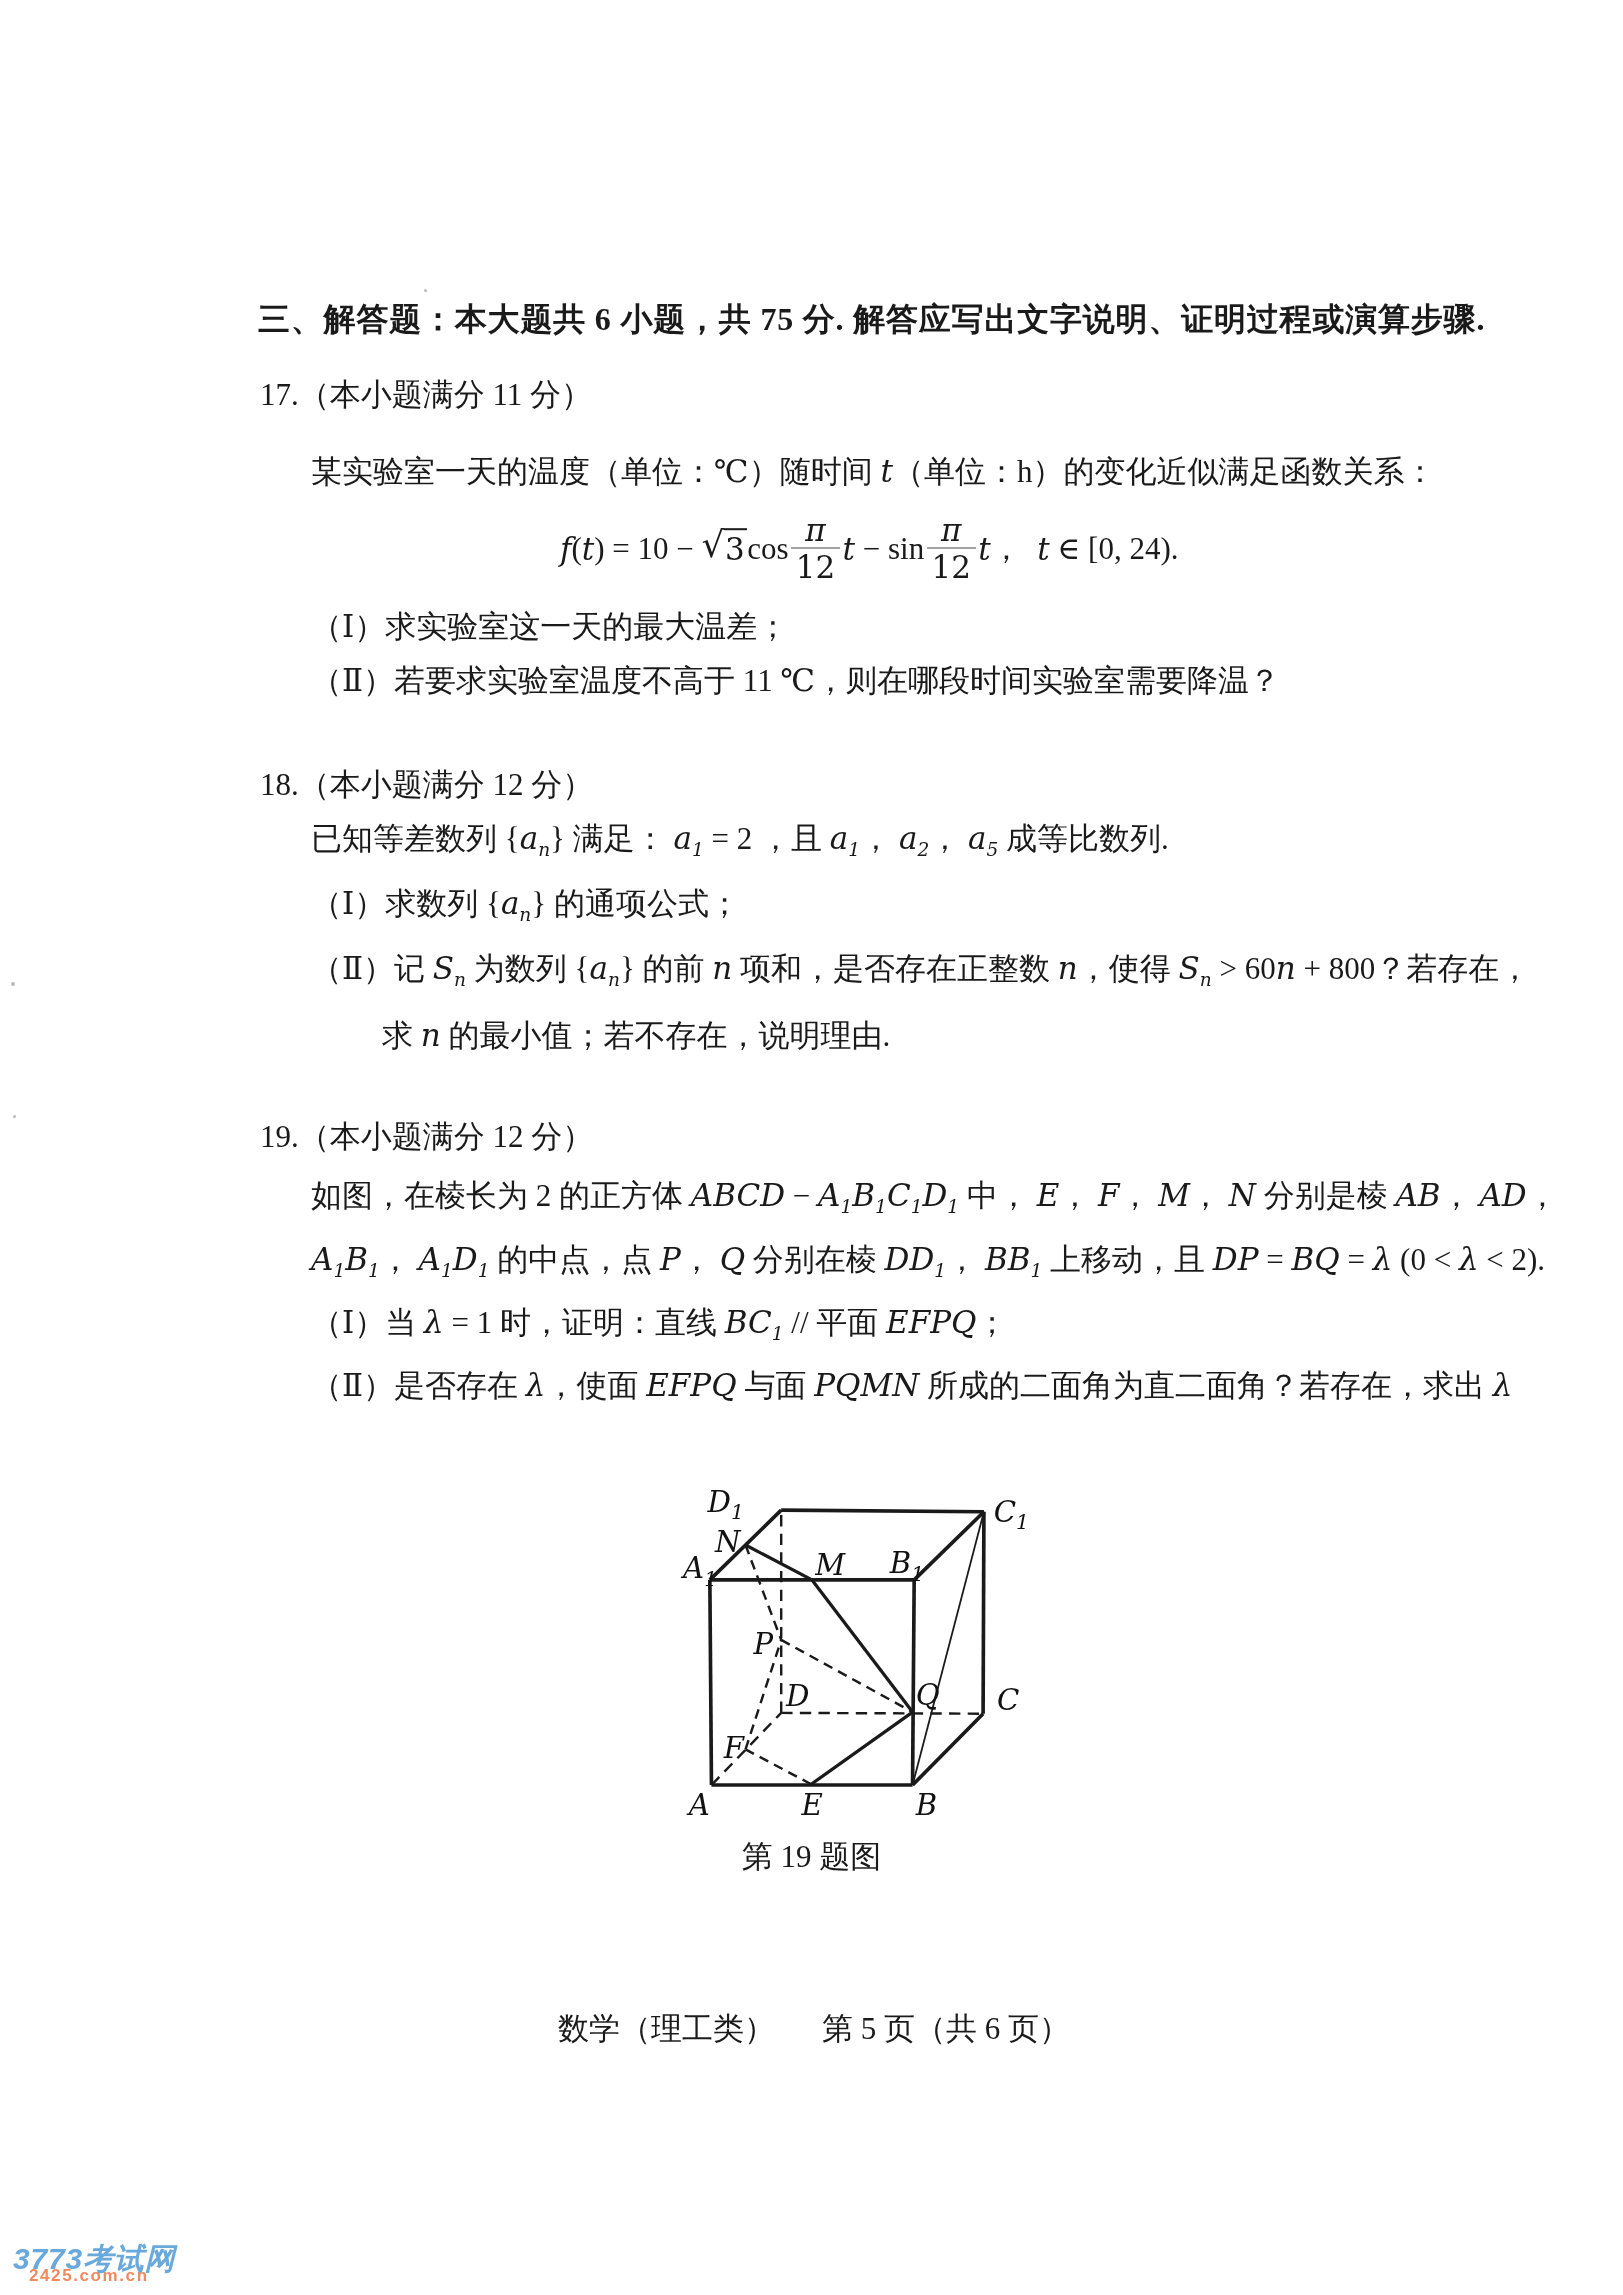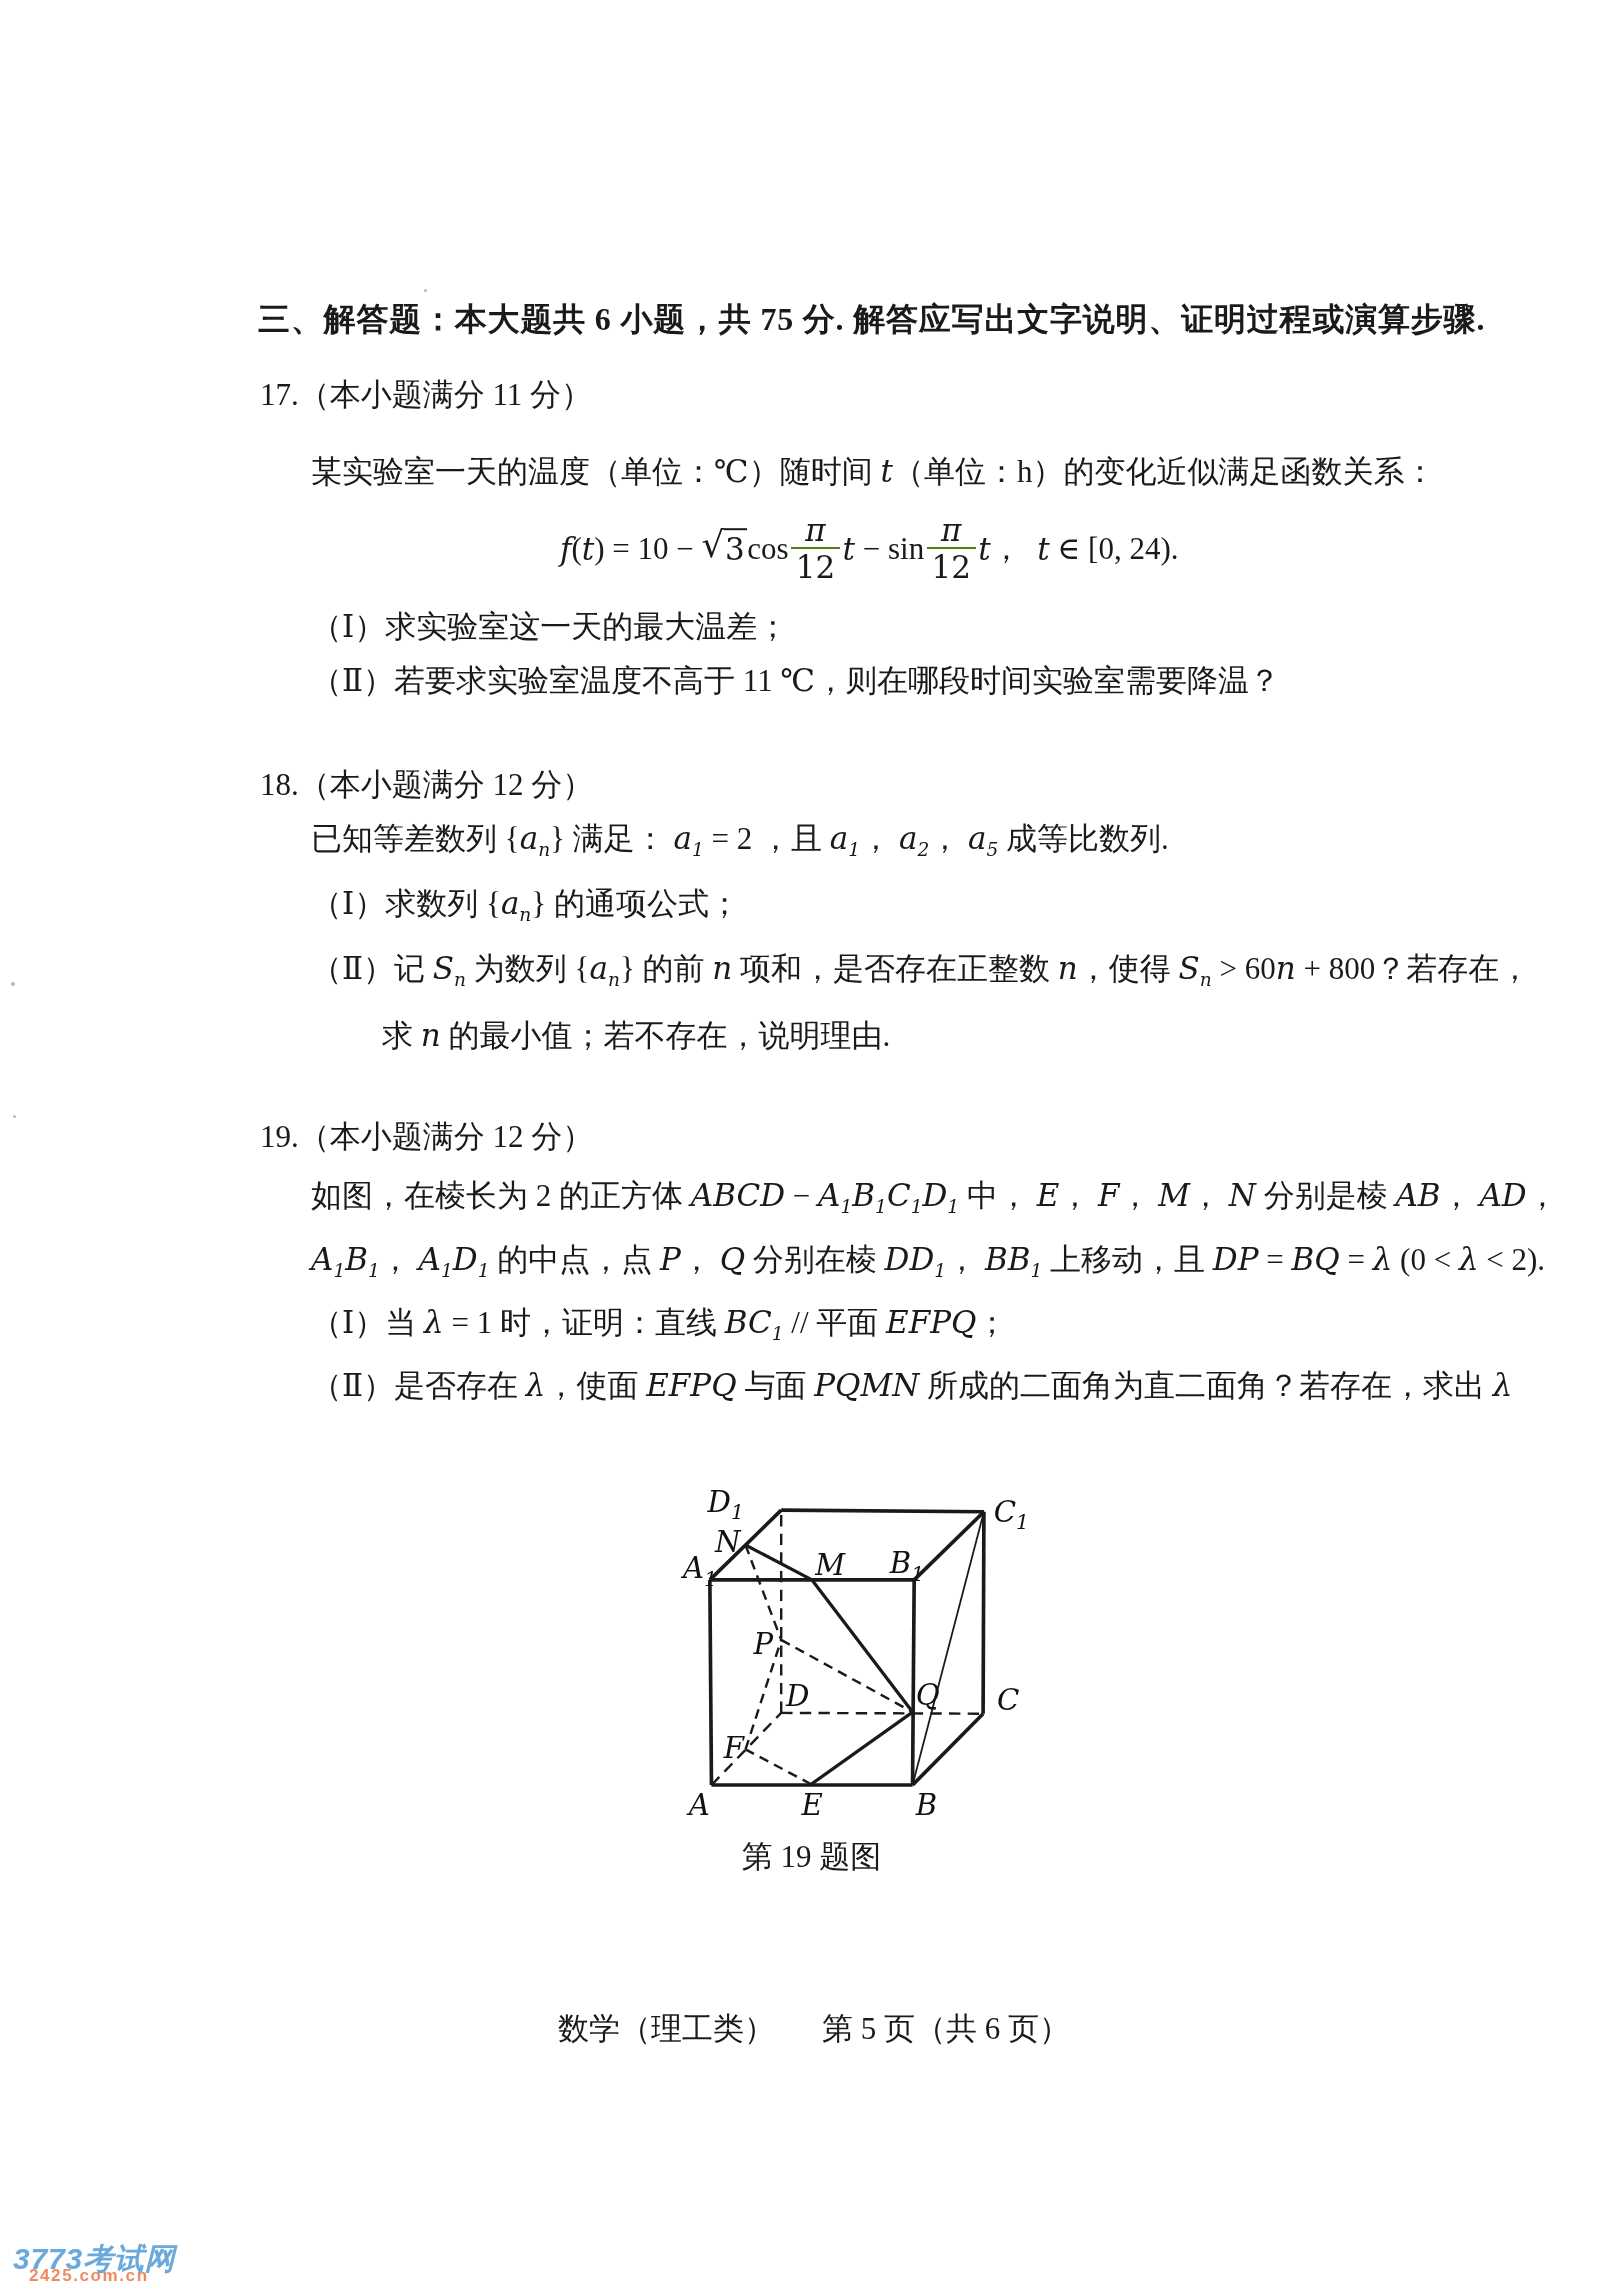--- a/index.html
+++ b/index.html
@@ -7,21 +7,21 @@
         font-family:"Liberation Serif","DejaVu Serif",serif;color:#1a1a1a;}
   .line{position:absolute;white-space:pre;font-size:31px;line-height:1.3;}
   .hdr{font-weight:700;font-size:32px;letter-spacing:0.8px;}
   .cn{font-family:"Liberation Serif","DejaVu Serif",serif;}
   .mi{font-family:"DejaVu Serif",serif;font-style:italic;}
   sub.msub{font-family:"DejaVu Serif",serif;font-style:italic;font-size:0.60em;line-height:0;vertical-align:-0.35em;}
   .formula{position:absolute;display:flex;align-items:center;white-space:pre;font-size:31px;
            font-family:"DejaVu Serif",serif;}
   .frac{display:inline-flex;flex-direction:column;align-items:center;line-height:1.05;margin:0 2.4px;}
   .frac .num{font-style:italic;padding:0 4.9px 0.8px 4.9px;}
-  .frac .den{border-top:2px solid #4d7c0f;padding:1.6px 4.9px 0 4.9px;}
+  .frac .den{border-top:2px solid #a3a3a3;padding:1.6px 4.9px 0 4.9px;}
   .sqrt{display:inline-flex;align-items:flex-start;}
   .sqrt .rad{font-size:1.15em;line-height:1;transform:translateY(-1.6px);}
   .sqrt .rbody{border-top:2px solid #1a1a1a;padding:0.8px 2.4px 0 0.8px;transform:translateY(-0.8px);}
   .caption{position:absolute;font-size:31px;}
   .footer{position:absolute;display:flex;gap:47px;font-size:31px;}
   .wm1{position:absolute;left:13px;top:2239px;font-family:"Liberation Sans","DejaVu Sans",sans-serif;
        font-style:italic;font-weight:700;font-size:30px;color:#69a9dc;letter-spacing:0.8px;}
   .wm2{position:absolute;left:29px;top:2266px;font-family:"Liberation Sans","DejaVu Sans",sans-serif;
        font-weight:700;font-size:17px;color:#ef8a60;letter-spacing:1.6px;}
   .speck{position:absolute;background:#b9b9b9;border-radius:50%;}

